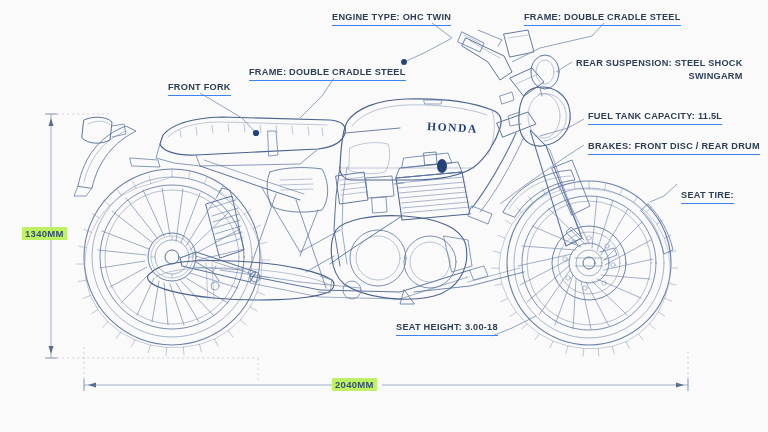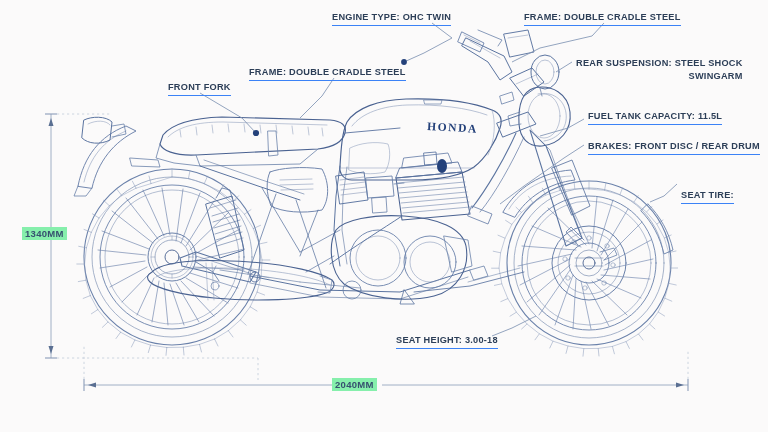--- a/index.html
+++ b/index.html
@@ -32,21 +32,21 @@
   .callout.two-line .l1{ display:block; }
   .callout.two-line .l2{ display:block;text-align:right; }
 
   
   .dimtext{
     position:absolute;
     font-size:9.5px;
     letter-spacing:.3px;
     font-weight:700;
     color:#36506f;
-    background:#86efac;
+    background:#bef264;
     padding:1px 3px;
     white-space:nowrap;
   }
 </style>
 </head>
 <body>
 
 <div id="stage">
 
   <svg id="diagram" viewBox="0 0 768 432">
@@ -434,19 +434,19 @@
   <div class="callout" style="left:249px; top:66px;">FRAME: DOUBLE CRADLE STEEL</div>
 
   <div class="callout" style="left:136px; top:81px;margin-left:32px;">FRONT FORK</div>
 
   <div class="callout" style="left:588px; top:110px;">FUEL TANK CAPACITY: 11.5L</div>
 
   <div class="callout" style="left:588px; top:140px;">BRAKES: FRONT DISC / REAR DRUM</div>
 
   <div class="callout" style="left:681px; top:189px;">SEAT TIRE:</div>
 
-  <div class="callout" style="left:396px; top:334px;">SEAT HEIGHT: 3.00-18</div>
+  <div class="callout" style="left:396px; top:321px;">SEAT HEIGHT: 3.00-18</div>
 
   <div class="dimtext" style="left:22px; top:227px;">1340MM</div>
 
   <div class="dimtext" style="left:332px; top:378px;">2040MM</div>
 
 </div>
 
 </body></html>

